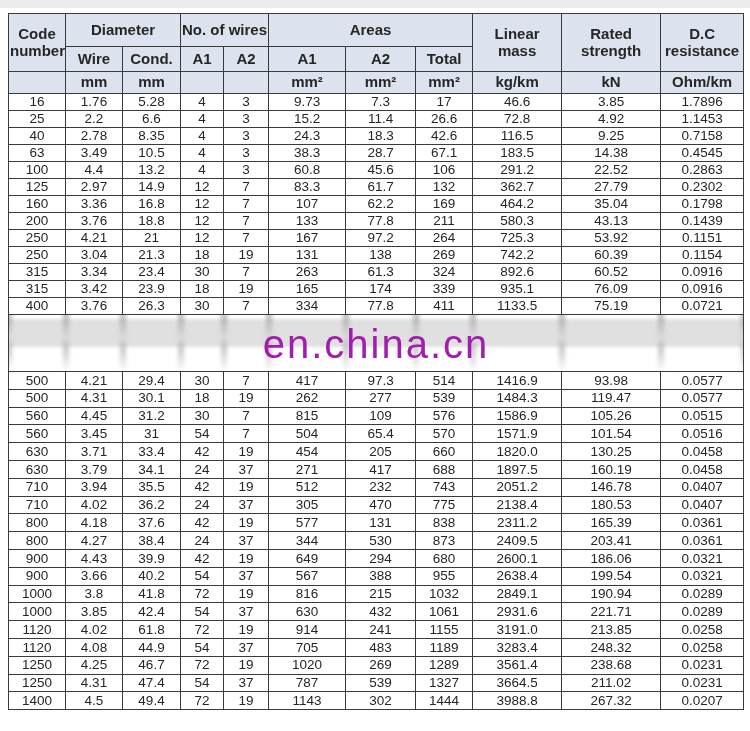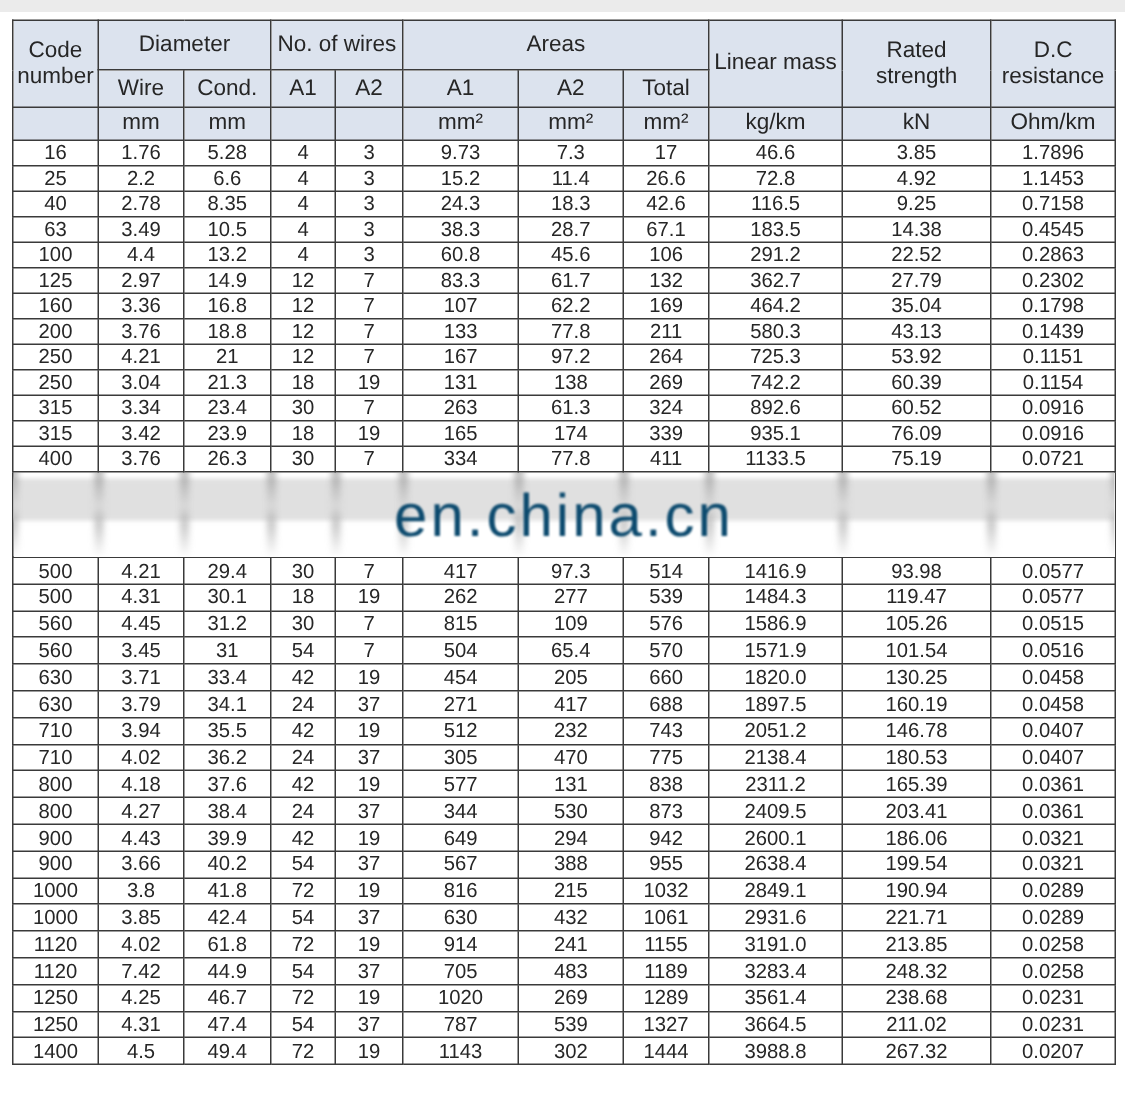--- a/index.html
+++ b/index.html
@@ -14,21 +14,21 @@
     position:absolute;left:8px;top:13px;width:735px;
     border-collapse:collapse;table-layout:fixed;
   }
   table.spec td{
     border:1px solid #3a3a3a;
     text-align:center;vertical-align:middle;
     color:#262626;overflow:hidden;padding:0 1px;
   }
   thead td{
     background:#dce3ee;color:#333333;
-    font-size:15px;line-height:1.12;
+    font-size:15px;line-height:1.12;font-weight:bold;
   }
   tr.hrow1 td{height:32px}
   tr.hrow2 td{height:24px}
   tr.hrow3 td{height:21px}
   tbody.data td{font-size:13.5px;line-height:1}
   tbody#rows-top tr{height:17px}
   tbody#rows-bottom tr{height:17.8px}
 
   
   td.band-cell{
@@ -279,21 +279,21 @@
         <td>1133.5</td>
         <td>75.19</td>
         <td>0.0721</td>
       </tr>
     </tbody>
 
   <tbody>
     <tr>
       <td colspan="11" class="band-cell" id="band-cell">
         <div class="band-gray"></div>
-        <div class="watermark" style="color: #0c4a6e;">en.china.cn</div>
+        <div class="watermark" style="color: #a21caf;">en.china.cn</div>
       <div class="smear" style="left: -3px;"></div>
           <div class="smear" style="left: 54px;"></div>
           <div class="smear" style="left: 111px;"></div>
           <div class="smear" style="left: 169px;"></div>
           <div class="smear" style="left: 212px;"></div>
           <div class="smear" style="left: 257px;"></div>
           <div class="smear" style="left: 334px;"></div>
           <div class="smear" style="left: 404px;"></div>
           <div class="smear" style="left: 461px;"></div>
           <div class="smear" style="left: 550px;"></div>
@@ -435,21 +435,21 @@
         <td>0.0361</td>
       </tr>
       <tr>
         <td>900</td>
         <td>4.43</td>
         <td>39.9</td>
         <td>42</td>
         <td>19</td>
         <td>649</td>
         <td>294</td>
-        <td>942</td>
+        <td>680</td>
         <td>2600.1</td>
         <td>186.06</td>
         <td>0.0321</td>
       </tr>
       <tr>
         <td>900</td>
         <td>3.66</td>
         <td>40.2</td>
         <td>54</td>
         <td>37</td>
@@ -494,21 +494,21 @@
         <td>19</td>
         <td>914</td>
         <td>241</td>
         <td>1155</td>
         <td>3191.0</td>
         <td>213.85</td>
         <td>0.0258</td>
       </tr>
       <tr>
         <td>1120</td>
-        <td>7.42</td>
+        <td>4.08</td>
         <td>44.9</td>
         <td>54</td>
         <td>37</td>
         <td>705</td>
         <td>483</td>
         <td>1189</td>
         <td>3283.4</td>
         <td>248.32</td>
         <td>0.0258</td>
       </tr>

